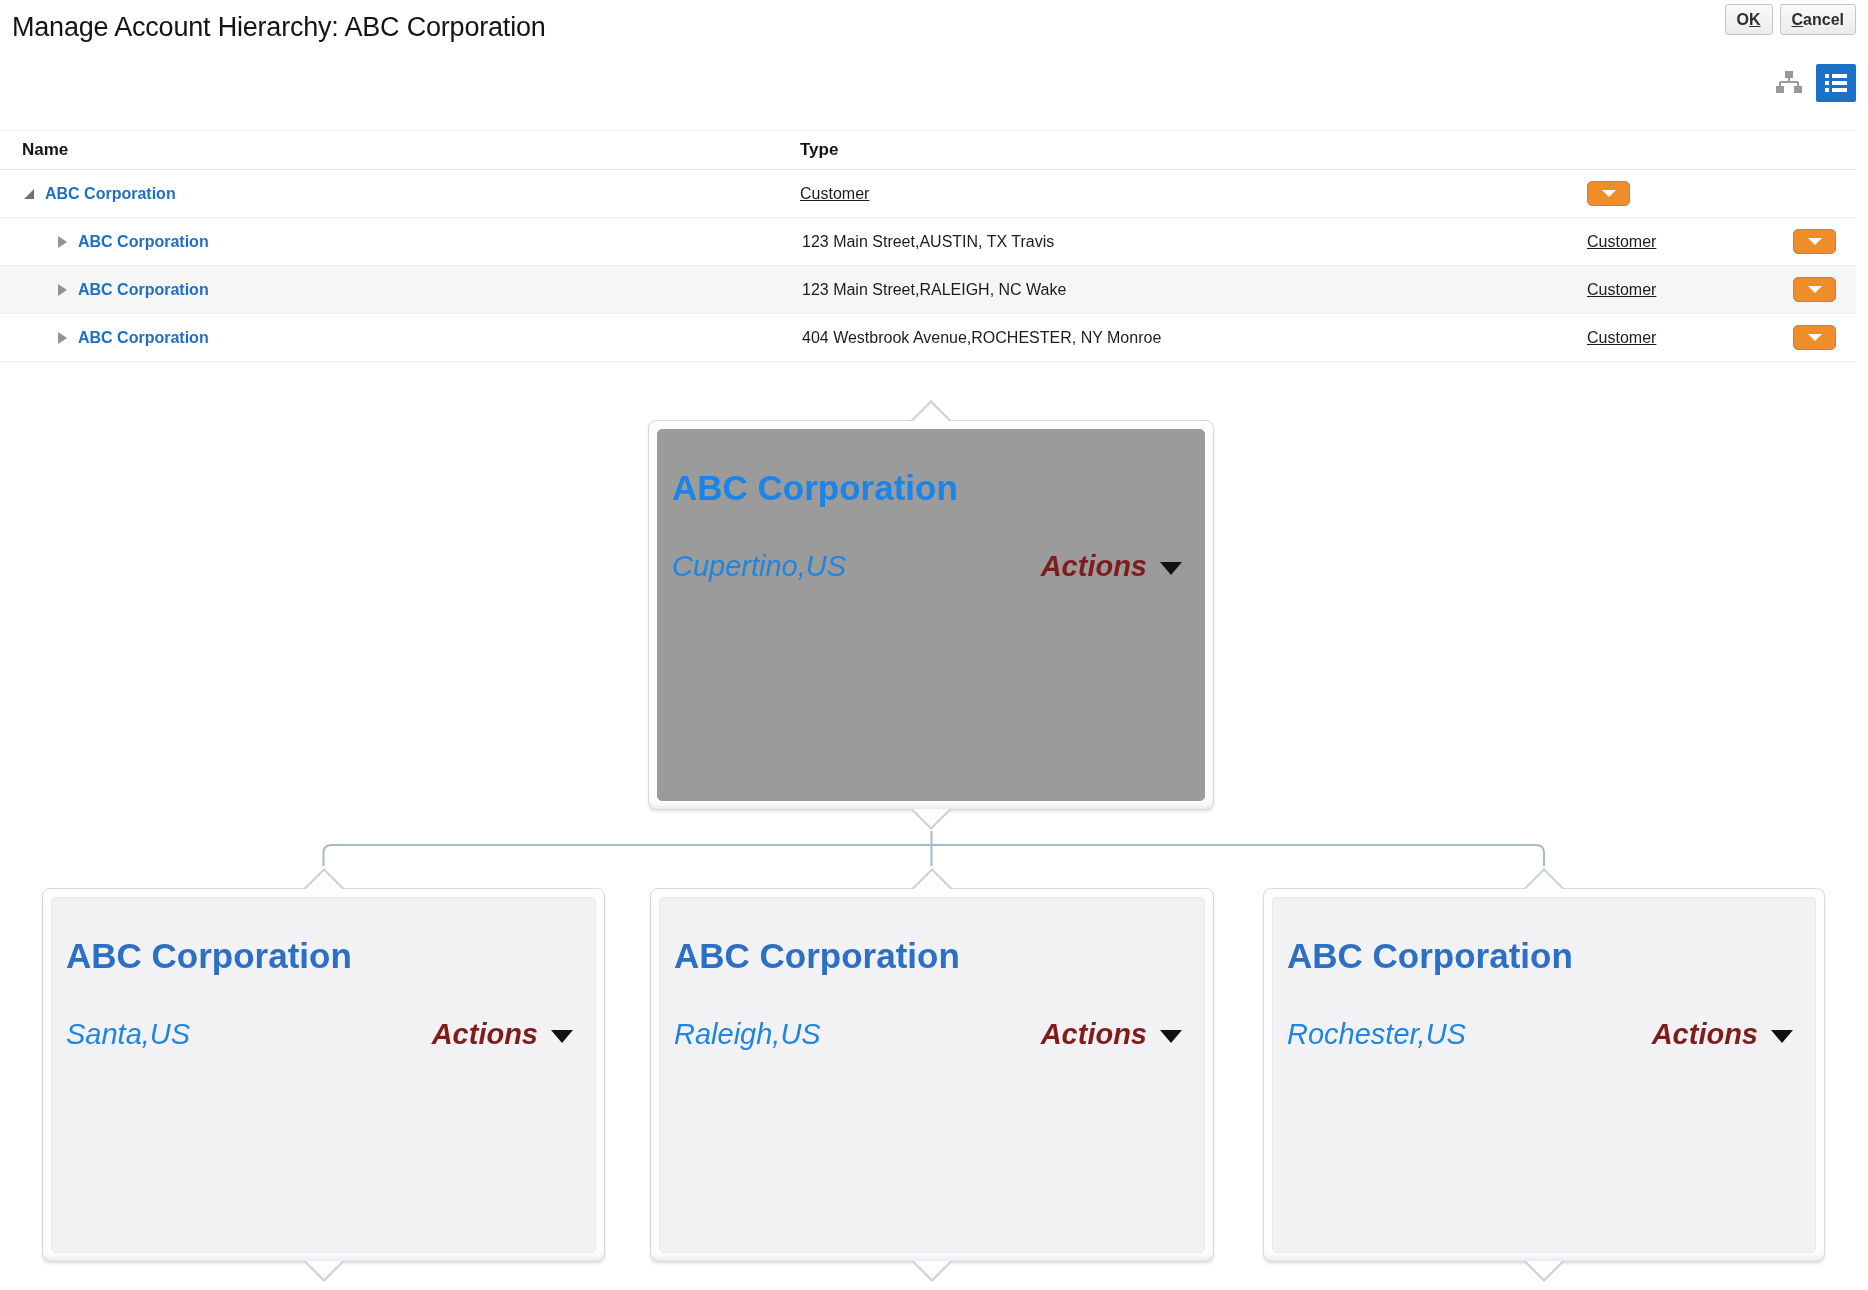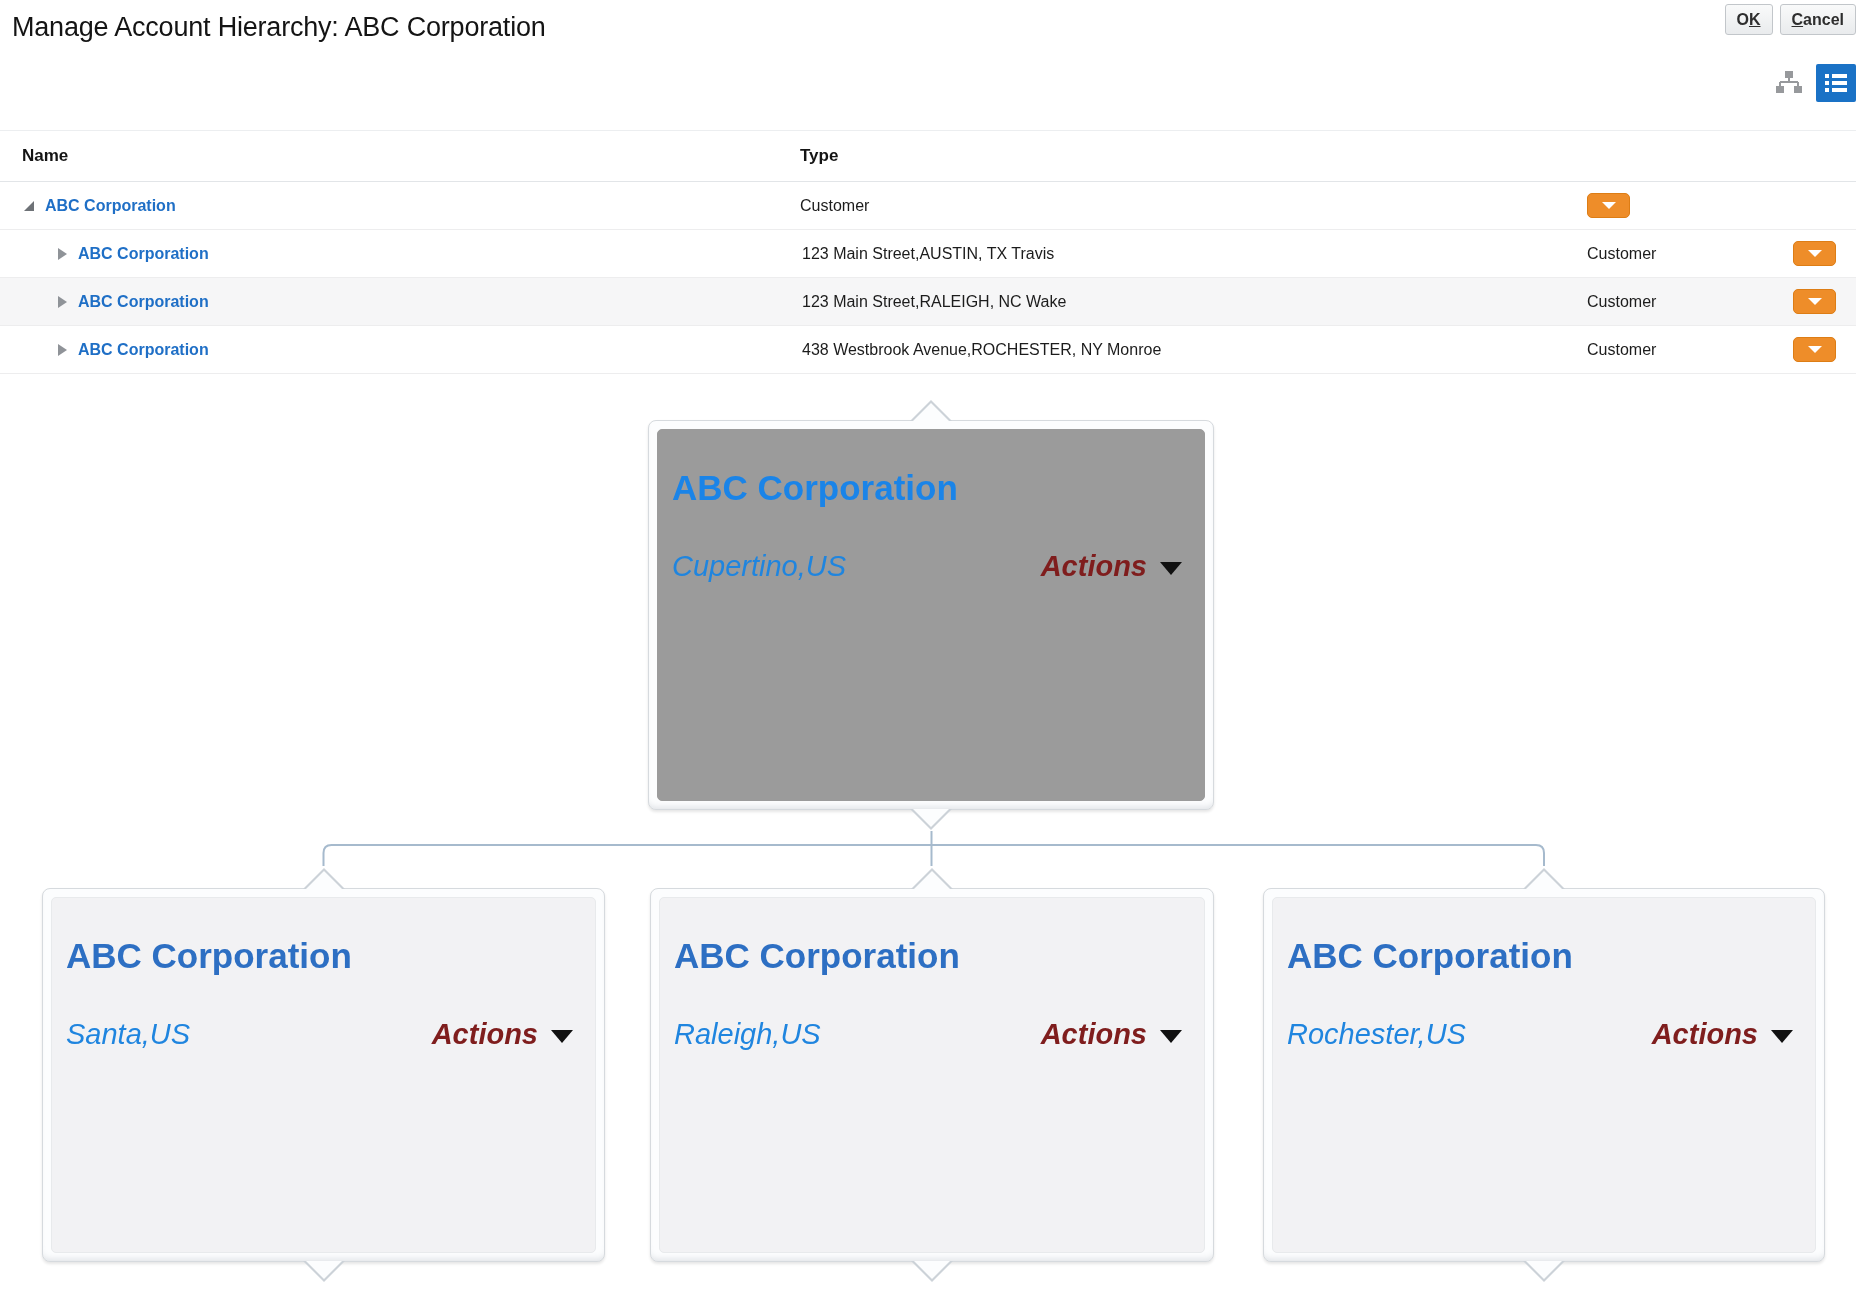--- a/index.html
+++ b/index.html
@@ -31,41 +31,41 @@
     width:40px; height:38px; border:none; border-radius:2px; cursor:pointer;
     background:var(--view_btn_blue); display:flex; align-items:center; justify-content:center;
   }
 
   
   .tree-table{ position:absolute; left:0; top:130px; width:1856px; }
   .thead, .trow{
     display:grid; grid-template-columns:790px 787px 206px 73px; align-items:center;
   }
   .thead{
-    height:52px; border-top:1px solid #eceef0; border-bottom:1px solid #e2e5e8;
+    height:40px; border-top:1px solid #eceef0; border-bottom:1px solid #e2e5e8;
     font-size:17px; font-weight:700; color:#141414;
   }
   .th-name{ padding-left:22px; }
   .th-address{ padding-left:12px; }
   .th-type{ padding-left:10px; }
   .trow{ height:48px; border-bottom:1px solid #ededee; font-size:16px; }
   .trow.striped{ background:#f6f6f7; }
   .cell-name{ display:flex; align-items:center; padding-left:24px; }
   .indent{ display:inline-block; height:1px; }
   .tree-arrow{ display:inline-block; margin-right:11px; cursor:pointer; }
   .tree-arrow.expanded{
     width:0; height:0; border-left:10px solid transparent; border-bottom:10px solid #6e7277;
   }
   .tree-arrow.collapsed{
     width:0; height:0; border-top:6px solid transparent; border-bottom:6px solid transparent;
     border-left:9px solid #8f9398;
   }
   .name-link{ color:var(--link_blue); font-weight:700; font-size:16px; text-decoration:none; cursor:pointer; }
   .cell-address{ padding-left:12px; color:#1c1c1c; }
-  .cell-type{ padding-left:10px; color:#1c1c1c; }
+  .cell-type{ padding-left:10px; color:#1c1c1c;text-decoration:underline; }
   .cell-actions{ padding-left:10px; }
   .dd-btn{
     width:43px; height:25px; border-radius:5px; cursor:pointer;
     background:var(--accent_orange); border:1px solid var(--orange_border);
     display:flex; align-items:center; justify-content:center;
   }
   .dd-caret{ width:0; height:0; border-left:7px solid transparent; border-right:7px solid transparent; border-top:7px solid #ffffff; }
 
   
   .connector-svg{ position:absolute; left:0; top:0; width:1868px; height:1290px; pointer-events:none; }
@@ -205,21 +205,21 @@
       </button>
     </div>
   </div>
 
   <div class="trow">
     <div class="cell-name">
       <span class="indent" style="width: 34px;"></span>
       <span class="tree-arrow collapsed"></span>
       <a class="name-link">ABC Corporation</a>
     </div>
-    <div class="cell-address">438 Westbrook Avenue,ROCHESTER, NY Monroe</div>
+    <div class="cell-address">404 Westbrook Avenue,ROCHESTER, NY Monroe</div>
     <div class="cell-type">Customer</div>
     <div class="cell-actions">
       <button class="dd-btn">
         <span class="dd-caret"></span>
       </button>
     </div>
   </div>
 </div>
 </div>
 

